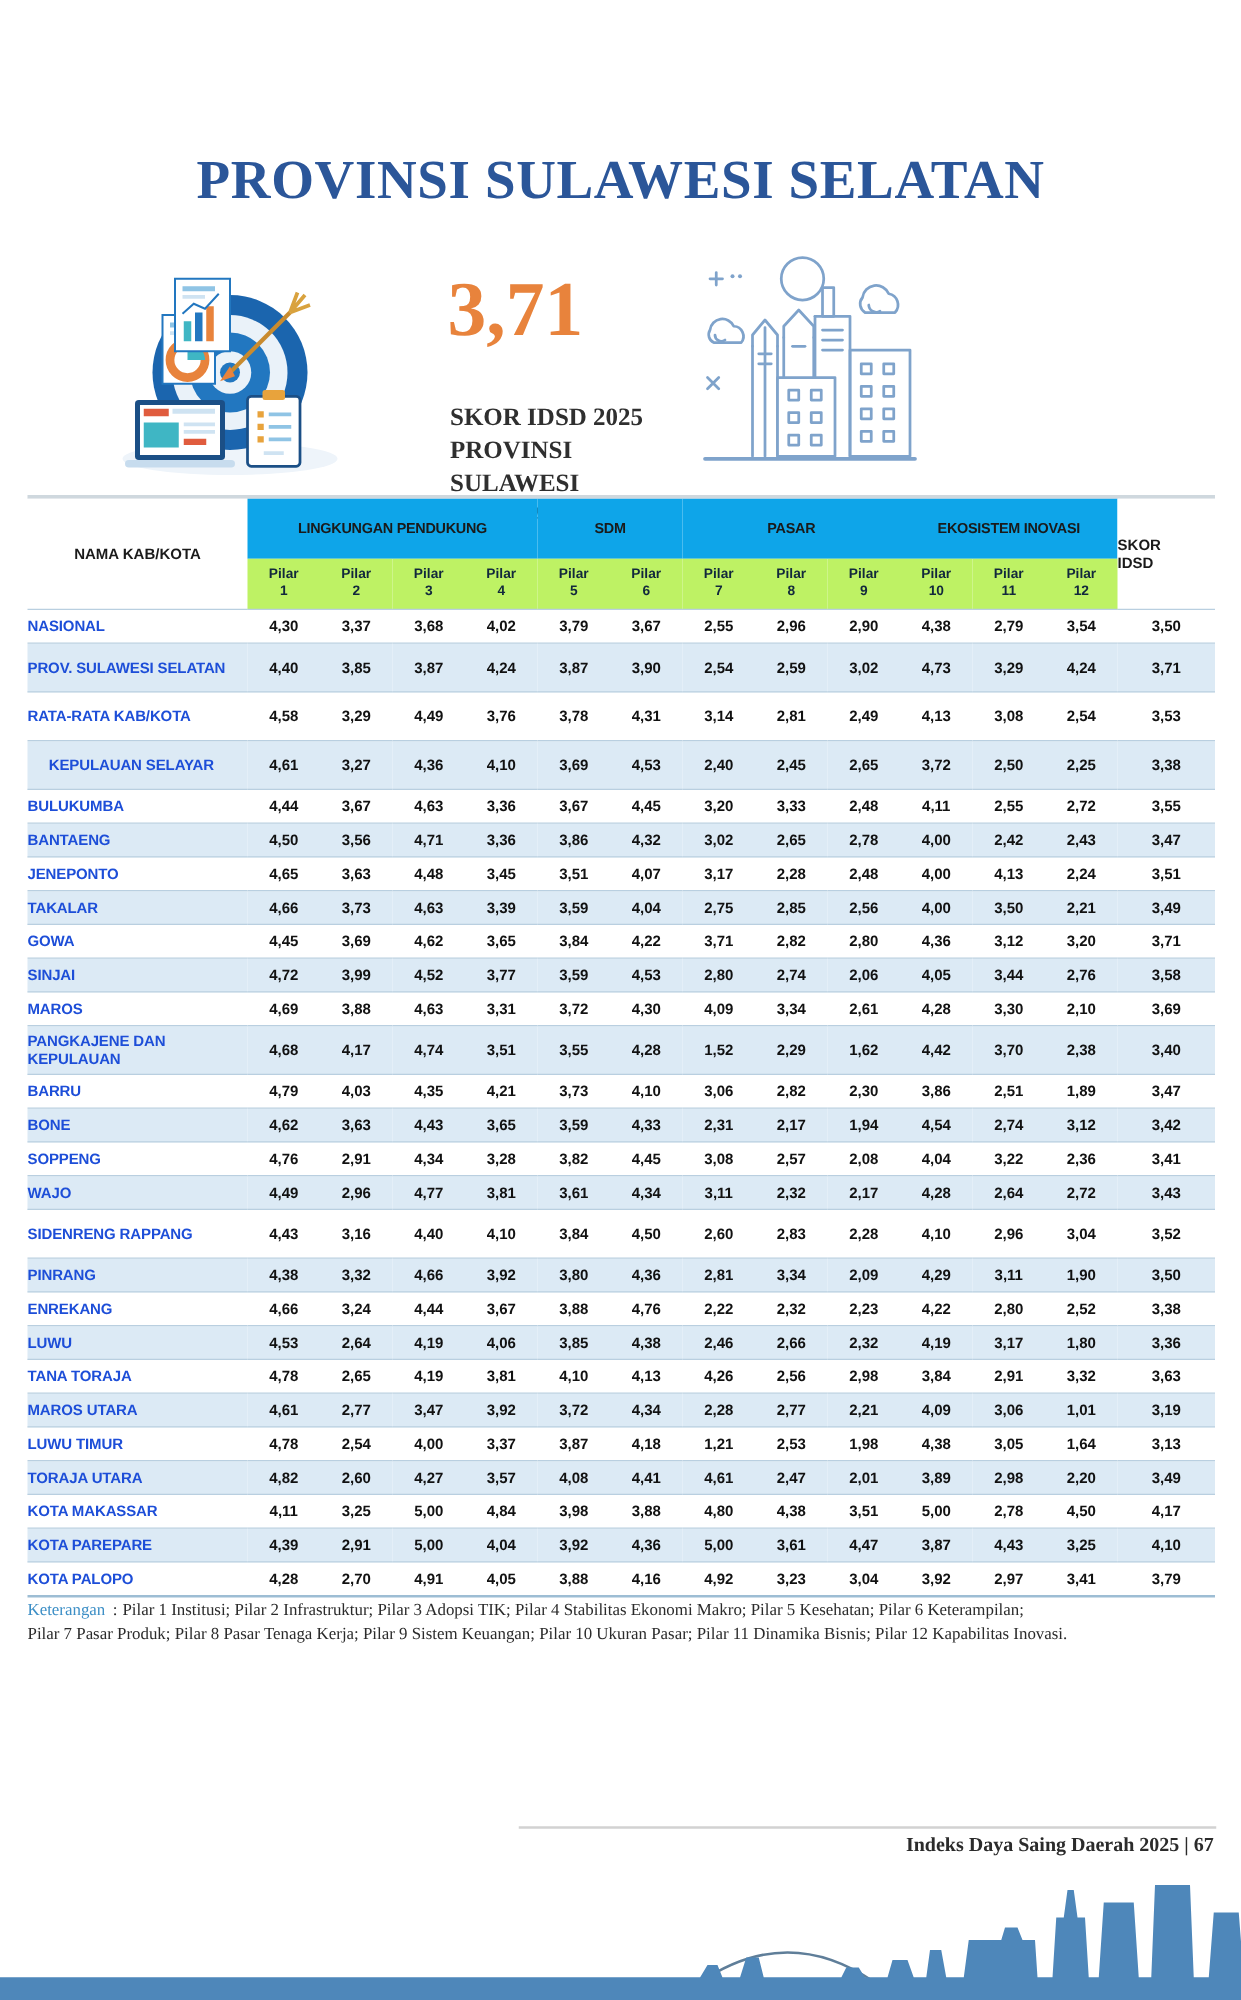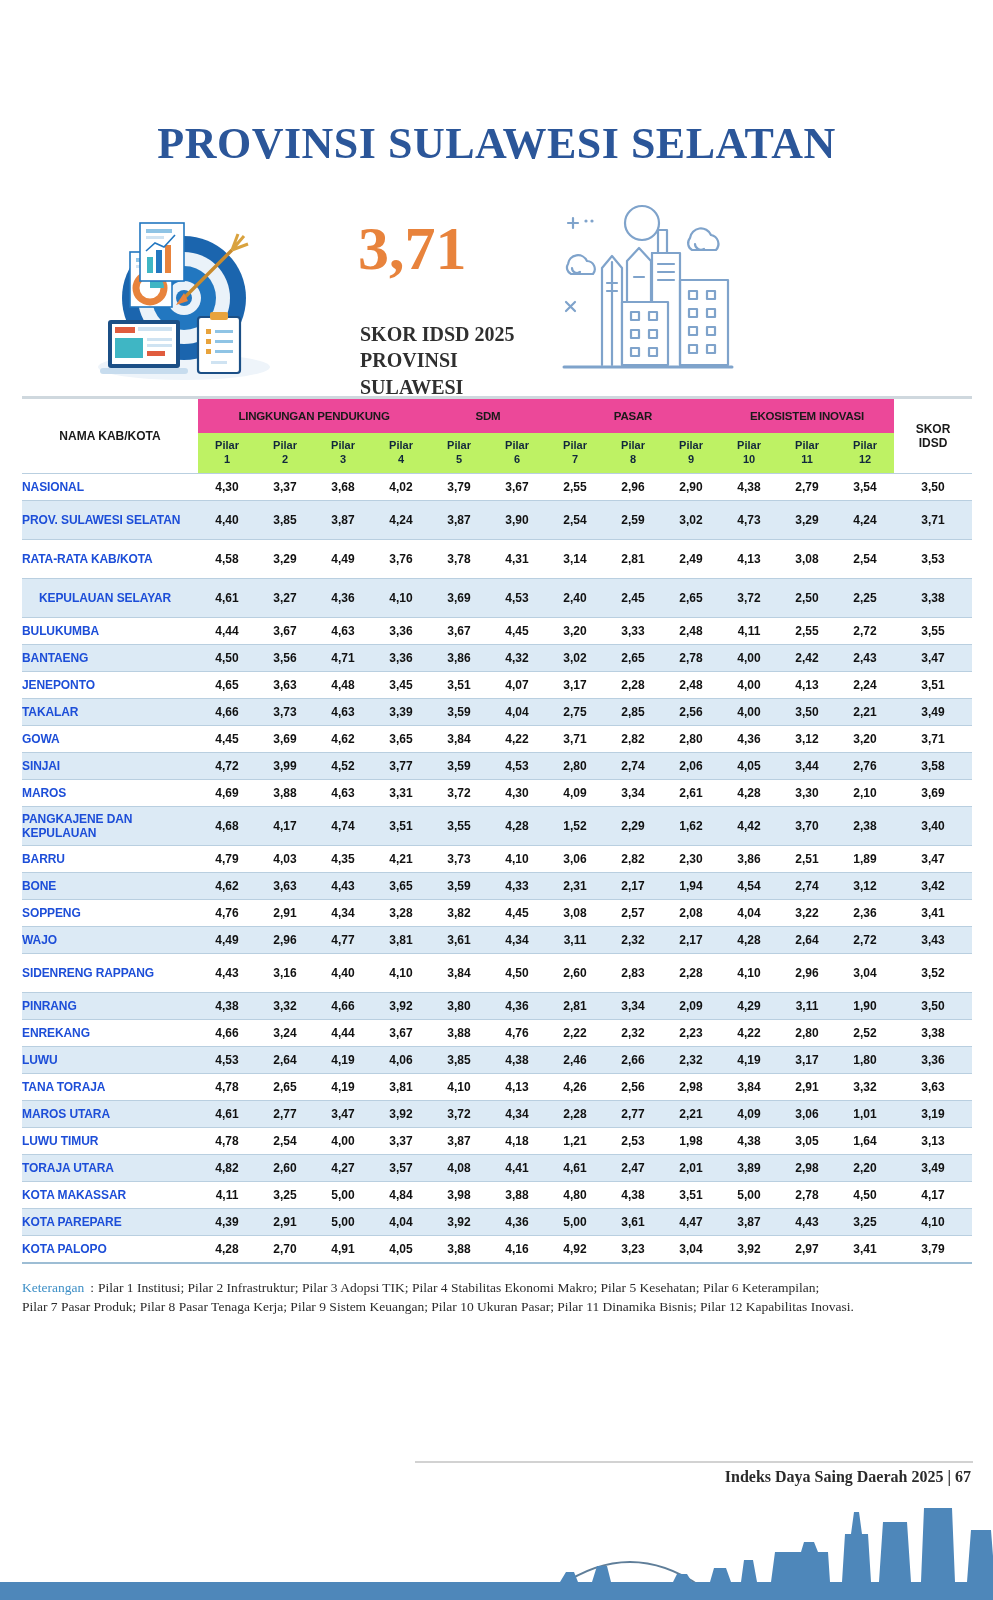--- a/index.html
+++ b/index.html
@@ -65,31 +65,31 @@
     table-layout:fixed;
     font-size:11.5px;
   }
   table.idsd td, table.idsd th{padding:0;margin:0;}
 
   
   .grp{
     font-weight:bold;font-size:11.5px;color:#1a1a1a;
     text-align:center;vertical-align:middle;
     letter-spacing:-0.2px;
-    height:34px;
-    background:#ec4899;
+    height:48px;
+    background:#0ea5e9;
   }
   .namecol-h{
     font-weight:bold;font-size:12px;color:#1a1a1a;
     vertical-align:middle;
     background:#ffffff;
   }
   .skorcol-h{
     font-weight:bold;font-size:12px;color:#1a1a1a;
-    text-align:center;vertical-align:middle;
+    text-align:left;vertical-align:middle;
     background:#ffffff;
     line-height:1.2;
   }
   .pilar-h{
     background:#bef264;
     font-weight:bold;font-size:11px;color:#12283c;
     text-align:center;vertical-align:middle;
     height:40px;
     line-height:1.25;
   }

